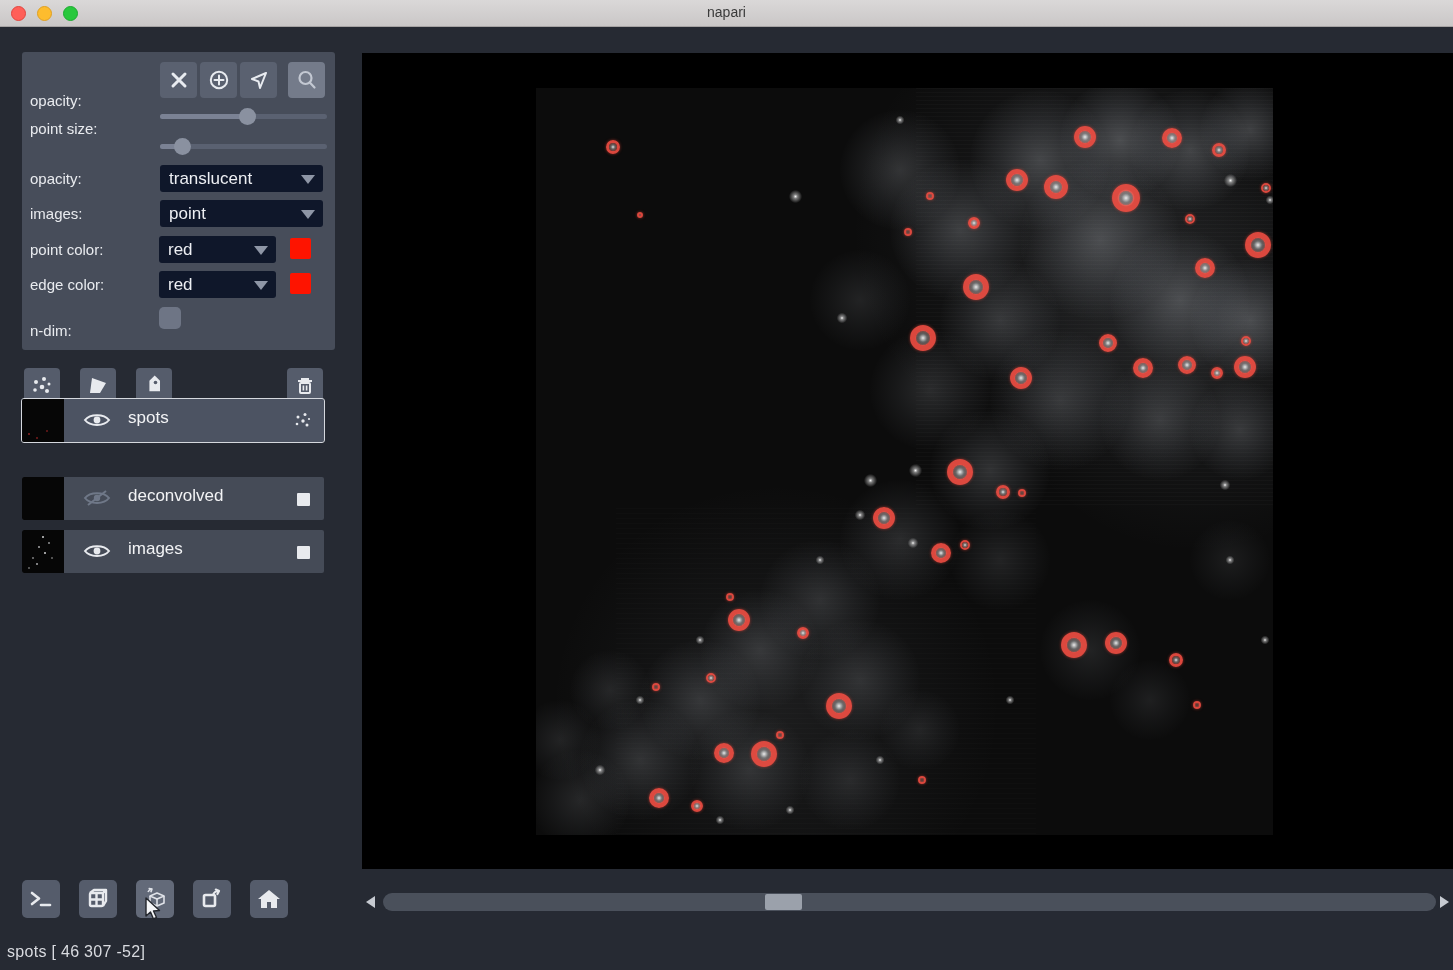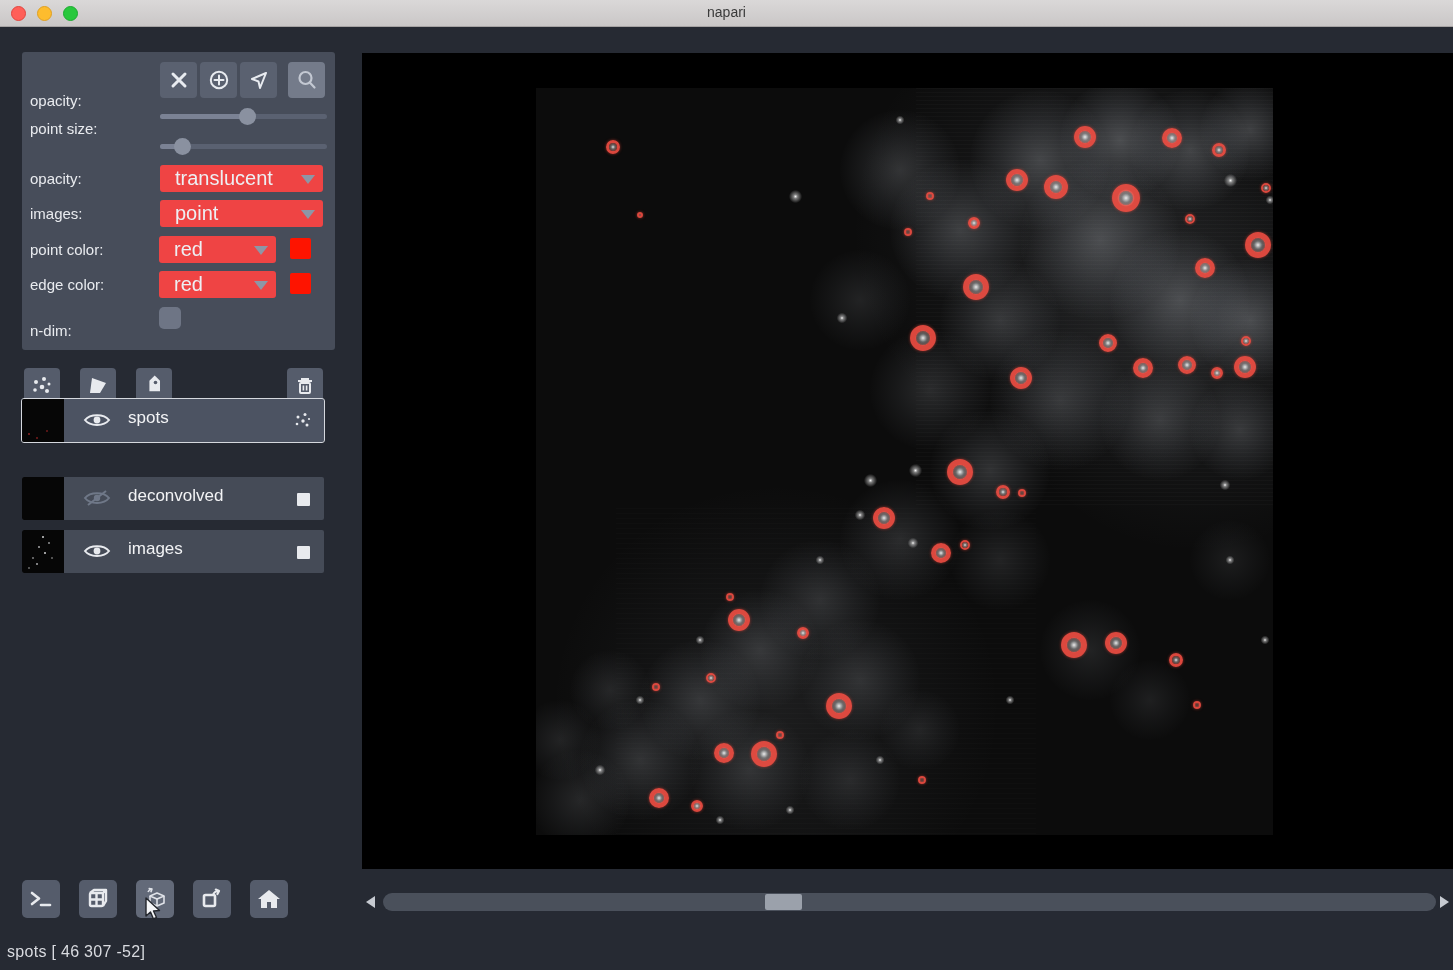--- a/index.html
+++ b/index.html
@@ -17,22 +17,22 @@
 
   
   .panel{position:absolute;left:22px;top:52px;width:313px;height:298px;background:#474d5a;border-radius:3px;}
   .toolbtn{position:absolute;top:10px;width:37px;height:36px;background:#5a6170;border-radius:4px;
     display:flex;align-items:center;justify-content:center;}
   .toolbtn.active{background:#747b8a;}
   .lbl{position:absolute;left:8px;font-size:15px;color:#e9ebef;}
   .slider{position:absolute;left:138px;width:167px;height:5px;border-radius:3px;background:#5a6171;}
   .slider .fill{position:absolute;left:0;top:0;bottom:0;background:#7b8294;border-radius:3px;}
   .slider .handle{position:absolute;top:-6px;width:17px;height:17px;border-radius:50%;background:#8a91a0;}
-  .select{position:absolute;left:138px;height:27px;background:#ef4444;border-radius:3px;
-    font-size:20px;color:#edeff3;line-height:27px;padding-left:15px;box-sizing:border-box;}
+  .select{position:absolute;left:138px;height:27px;background:#0f172a;border-radius:3px;
+    font-size:17px;color:#edeff3;line-height:27px;padding-left:9px;box-sizing:border-box;}
   .select .caret{position:absolute;right:8px;top:10px;width:0;height:0;
     border-left:7px solid transparent;border-right:7px solid transparent;border-top:9px solid #8e96a6;}
   .swatch{position:absolute;left:268px;width:21px;height:21px;border-radius:2px;}
   .checkbox{position:absolute;left:137px;width:22px;height:22px;border-radius:5px;background:#6e7585;}
 
   
   .layerbtn{position:absolute;width:36px;height:36px;top:368px;background:#555c6b;border-radius:4px;
     display:flex;align-items:center;justify-content:center;}
 
   

